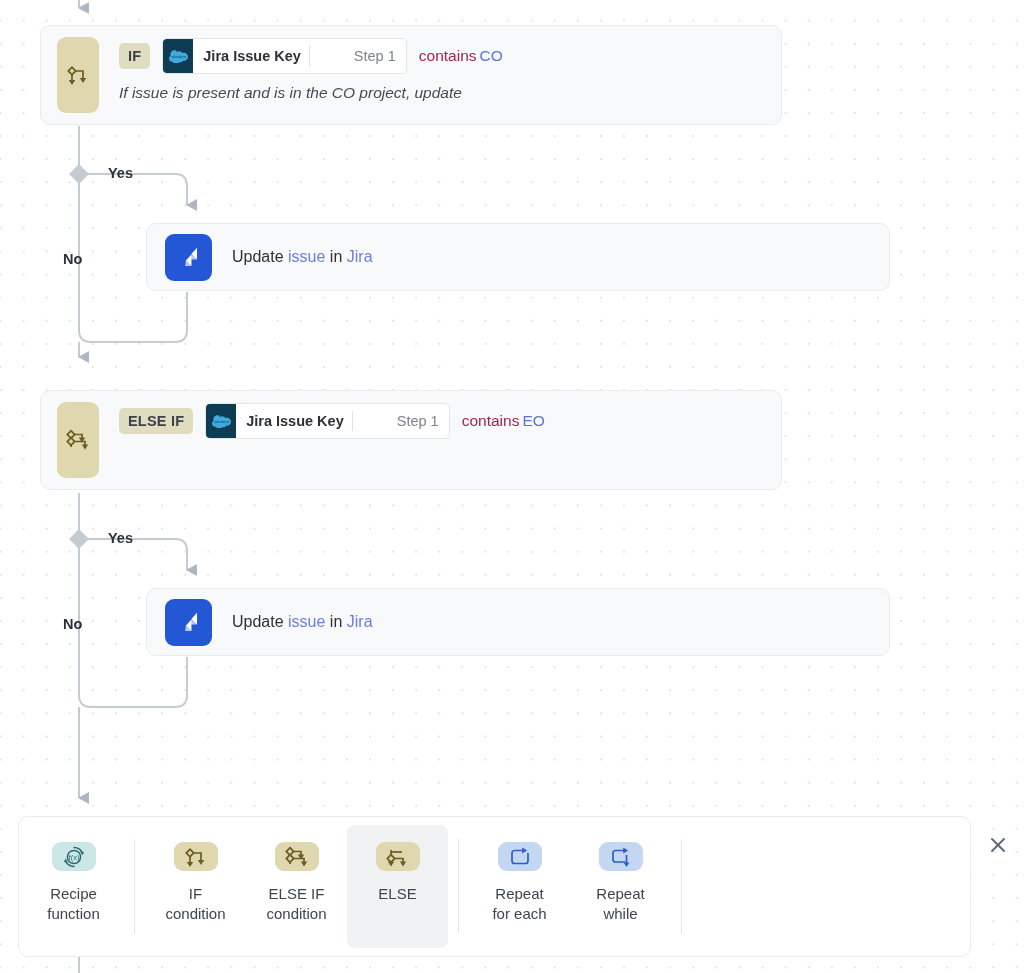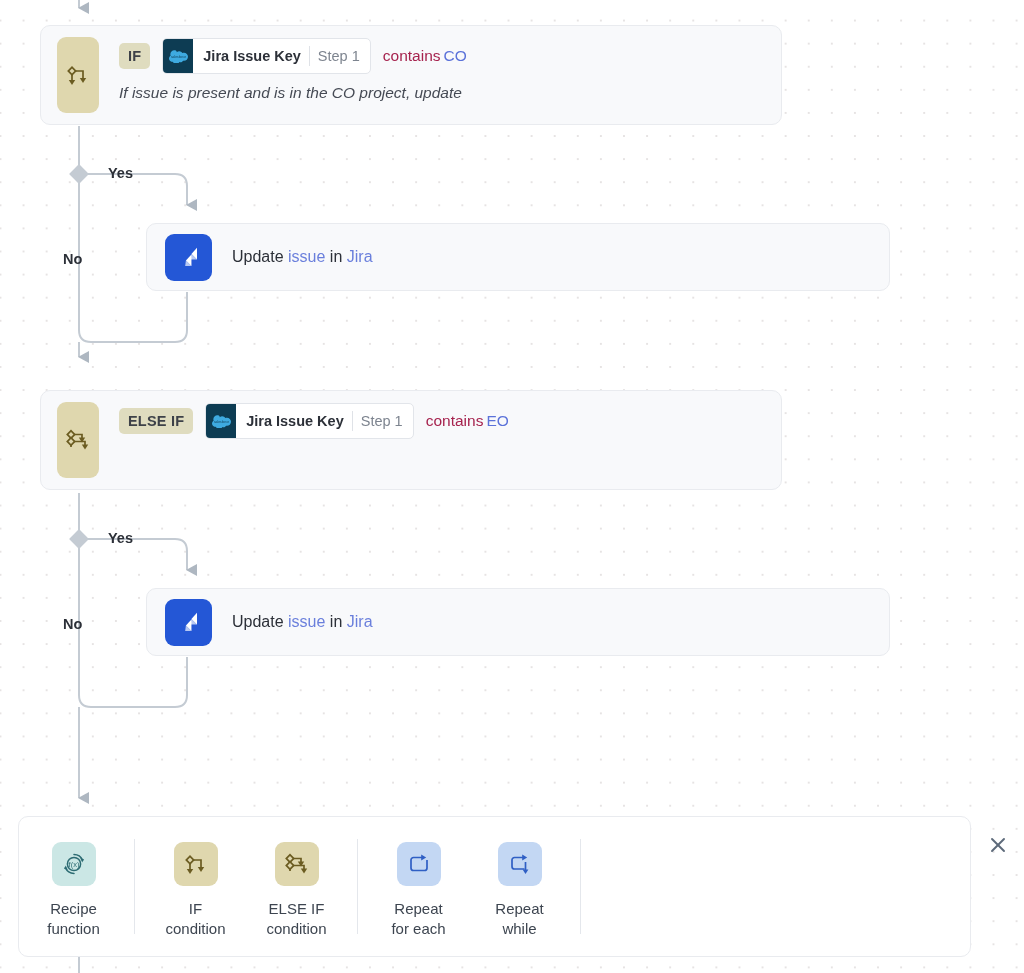--- a/index.html
+++ b/index.html
@@ -111,20 +111,21 @@
     background: #dfe2e7;
     margin: 7px 0;
   }
   .field-step {
     display: flex;
     align-items: center;
     padding: 0 10px 0 8px;
     font-size: 14.5px;
     color: #7d848f;
     white-space: nowrap;
+    margin-left: 36px;
   }
   .cond-expr {
     font-size: 15.5px;
     white-space: nowrap;
   }
   .cond-expr .op { color: #a6234e; }
   .cond-expr .val { color: #5b72d9; padding-left: 3px; }
   .cond-desc {
     font-style: italic;
     font-size: 15.5px;
@@ -188,21 +189,21 @@
     display: flex;
     flex-direction: column;
     align-items: center;
     justify-content: flex-start;
     padding-top: 17px;
     border-radius: 8px;
     cursor: pointer;
   }
   .tb-item.sel { background: #f0f2f4; }
   .tb-ico {
-    width: 44px; height: 44px;
+    width: 44px; height: 29px;
     border-radius: 9px;
     display: flex;
     align-items: center;
     justify-content: center;
   }
   .tb-ico.teal   { background: #cbe7e5; }
   .tb-ico.khaki  { background: #dfd7ae; }
   .tb-ico.blue   { background: #c3d7f3; }
   .tb-ico.red    { background: #f8dcd8; }
   .tb-ico.orange { background: #fadfbb; }
@@ -418,20 +419,35 @@
             <rect x="3.4" y="4.9" width="5.2" height="5.2" transform="rotate(45 6 7.5)" fill="#dfd7ae"></rect>
             <rect x="3.4" y="11.9" width="5.2" height="5.2" transform="rotate(45 6 14.5)" fill="#dfd7ae"></rect>
           </g>
           <path d="M13.8,10.5 L20.2,10.5 L17,15.5 Z" fill="#6b5c21"></path>
           <path d="M16.8,17.5 L23.2,17.5 L20,22.5 Z" fill="#6b5c21"></path>
         </svg>
       </span>
       <span class="tb-text"><span>ELSE IF</span><br><span>condition</span></span>
     </div>
 
+    <div class="tb-item sel">
+      <span class="tb-ico khaki">
+        <svg width="26" height="26" viewBox="0 0 26 26">
+          <g fill="none" stroke="#6b5c21" stroke-width="1.7">
+            <path d="M6,6 L6,20"></path>
+            <path d="M6,8 L17,8"></path>
+            <path d="M8.6,14.5 L18,14.5 L18,18"></path>
+            <rect x="3.4" y="11.9" width="5.2" height="5.2" transform="rotate(45 6 14.5)" fill="#dfd7ae"></rect>
+          </g>
+          <path d="M2.8,17.5 L9.2,17.5 L6,22.5 Z" fill="#6b5c21"></path>
+          <path d="M14.8,17.5 L21.2,17.5 L18,22.5 Z" fill="#6b5c21"></path>
+        </svg>
+      </span>
+      <span class="tb-text"><span>ELSE</span></span>
+    </div>
 
     <div class="tb-div"></div>
 
     <div class="tb-item">
       <span class="tb-ico blue">
         <svg width="24" height="24" viewBox="0 0 24 24">
           <path d="M16.5,5.5 L6.5,5.5 A2.5,2.5 0 0,0 4,8 L4,16 A2.5,2.5 0 0,0 6.5,18.5 L17.5,18.5 A2.5,2.5 0 0,0 20,16 L20,8" fill="none" stroke="#2f5fc4" stroke-width="1.7"></path>
           <path d="M14.2,2.6 L14.2,8.4 L19.2,5.5 Z" fill="#2f5fc4"></path>
         </svg>
       </span>

